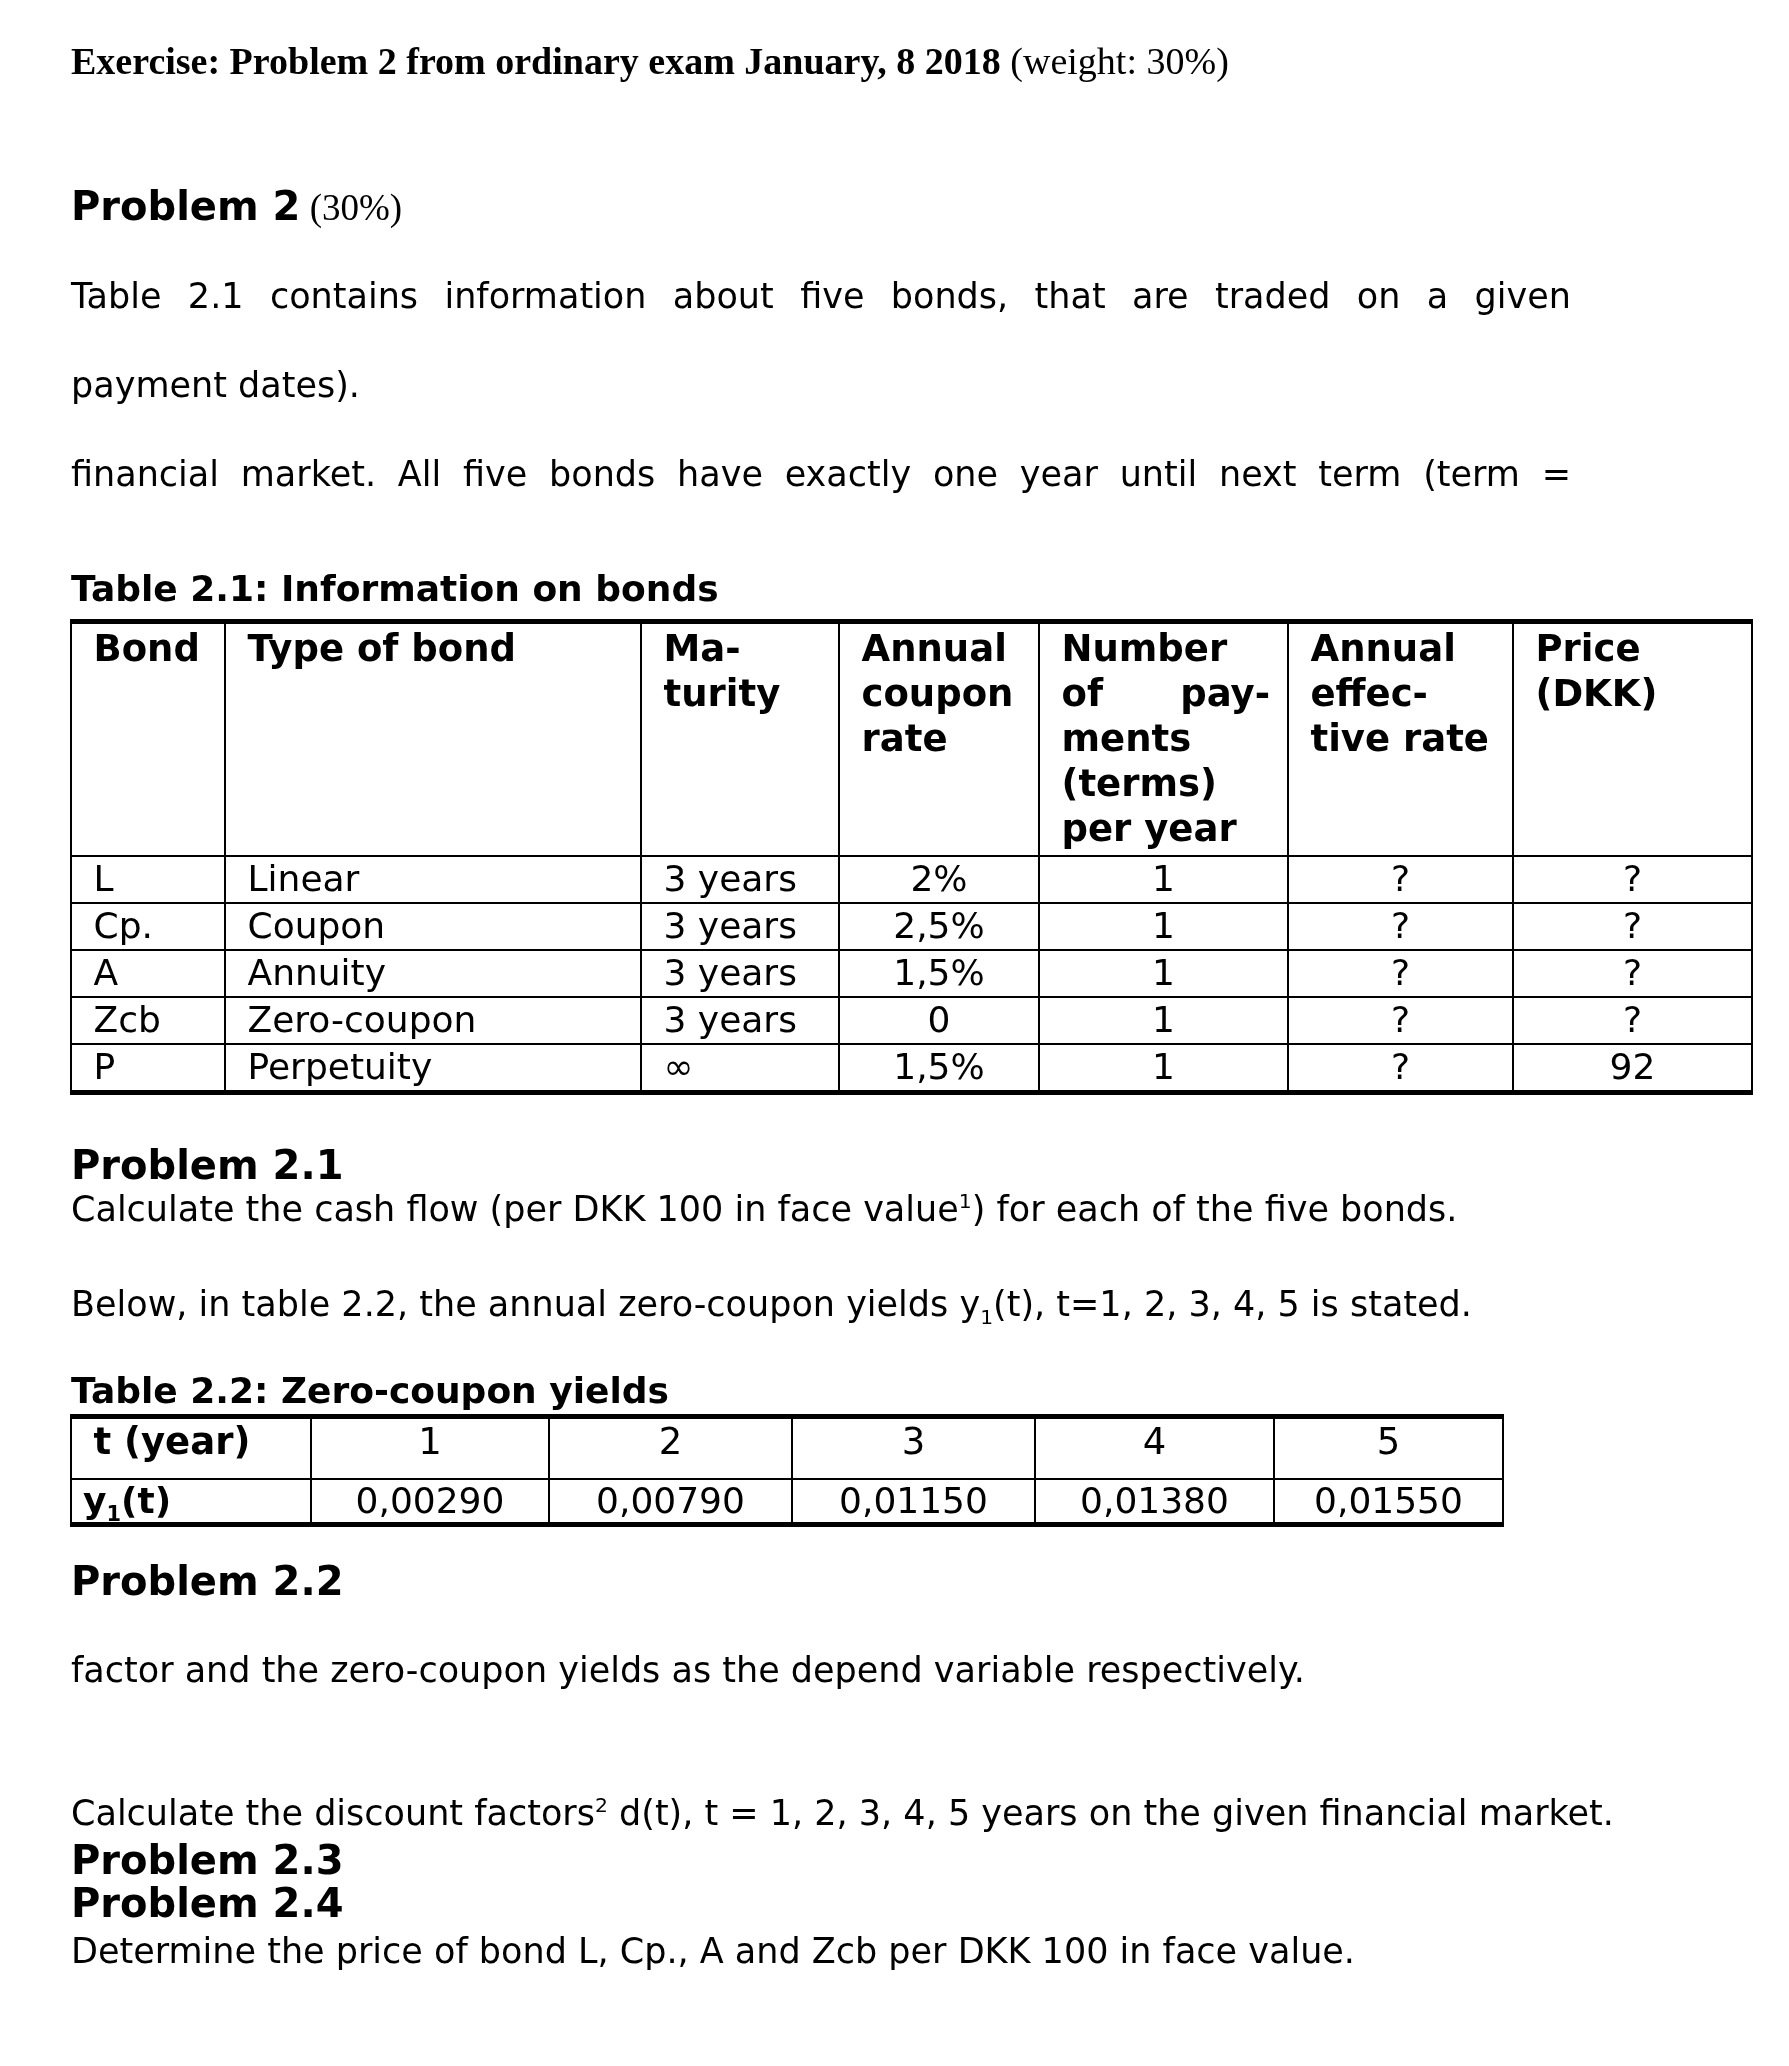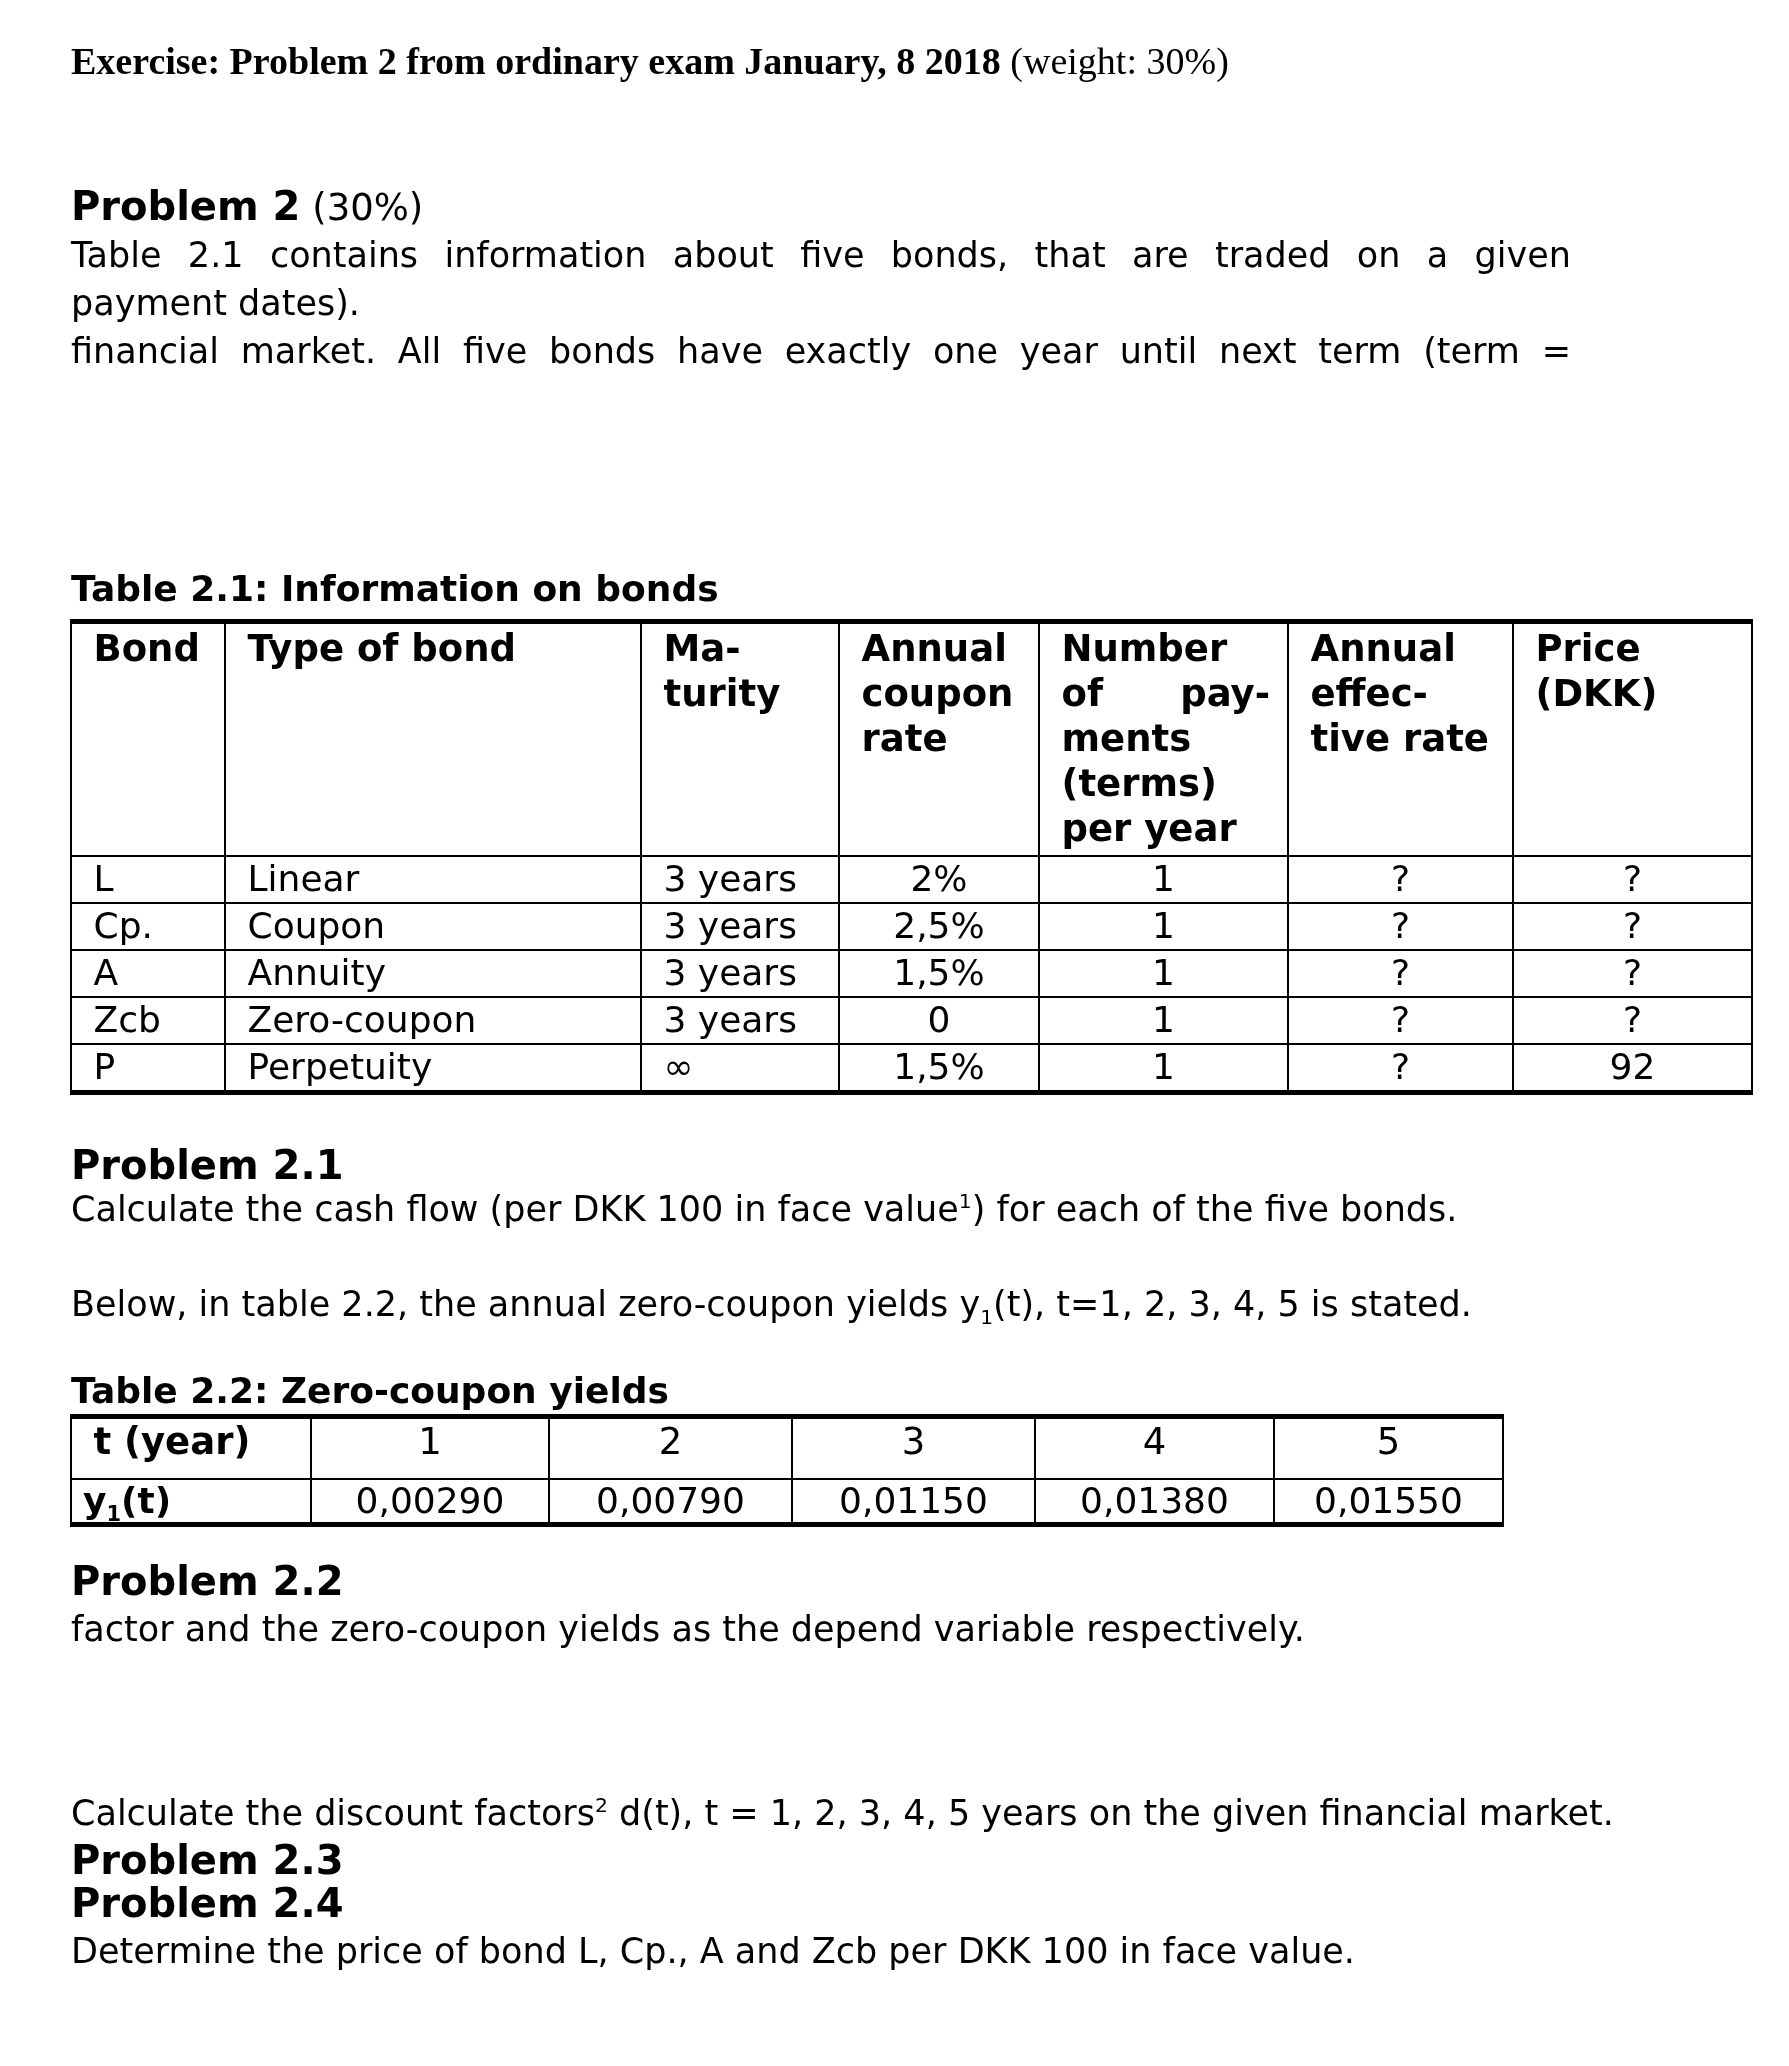--- a/index.html
+++ b/index.html
@@ -11,26 +11,26 @@
     color: #000000;
     font-family: "DejaVu Sans", sans-serif;
     overflow: hidden;
   }
   .abs { position: absolute; left: 71px; }
 
   
   .doc-title { top: 39px; font-size: 38px; font-weight: bold; white-space: nowrap; font-family: Liberation Serif, serif; }
   .doc-title .suffix { font-weight: normal; }
   .h-problem { font-size: 40px; font-weight: bold; line-height: 48px; white-space: nowrap; }
-  .h-problem .weight { font-weight: normal; font-size: 37px; }
+  .h-problem .weight { font-weight: normal; font-size: 37px; font-family: Liberation Serif, serif; }
   .caption { font-size: 36px; font-weight: bold; line-height: 48px; white-space: nowrap; }
 
   
   .body-line { font-size: 35px; line-height: 48px; white-space: nowrap; }
-  .para .pline { font-size: 35px; line-height: 48px; }
+  .para .pline { font-size: 35px; line-height: 48px; margin-top: 41px; }
   .para .just { text-align: justify; text-align-last: justify; }
   .w-narrow { width: 1500px; }
   .w-full { width: 1679px; }
 
   sup.marker, .body-line sup { font-size: 58%; vertical-align: super; line-height: 0; }
   .body-line sub { font-size: 58%; vertical-align: sub; line-height: 0; }
 
   
   table.doc-table { border-collapse: collapse; table-layout: fixed; position: absolute; left: 70px; }
   table.doc-table, table.doc-table th, table.doc-table td { border: 2.5px solid #000; }

